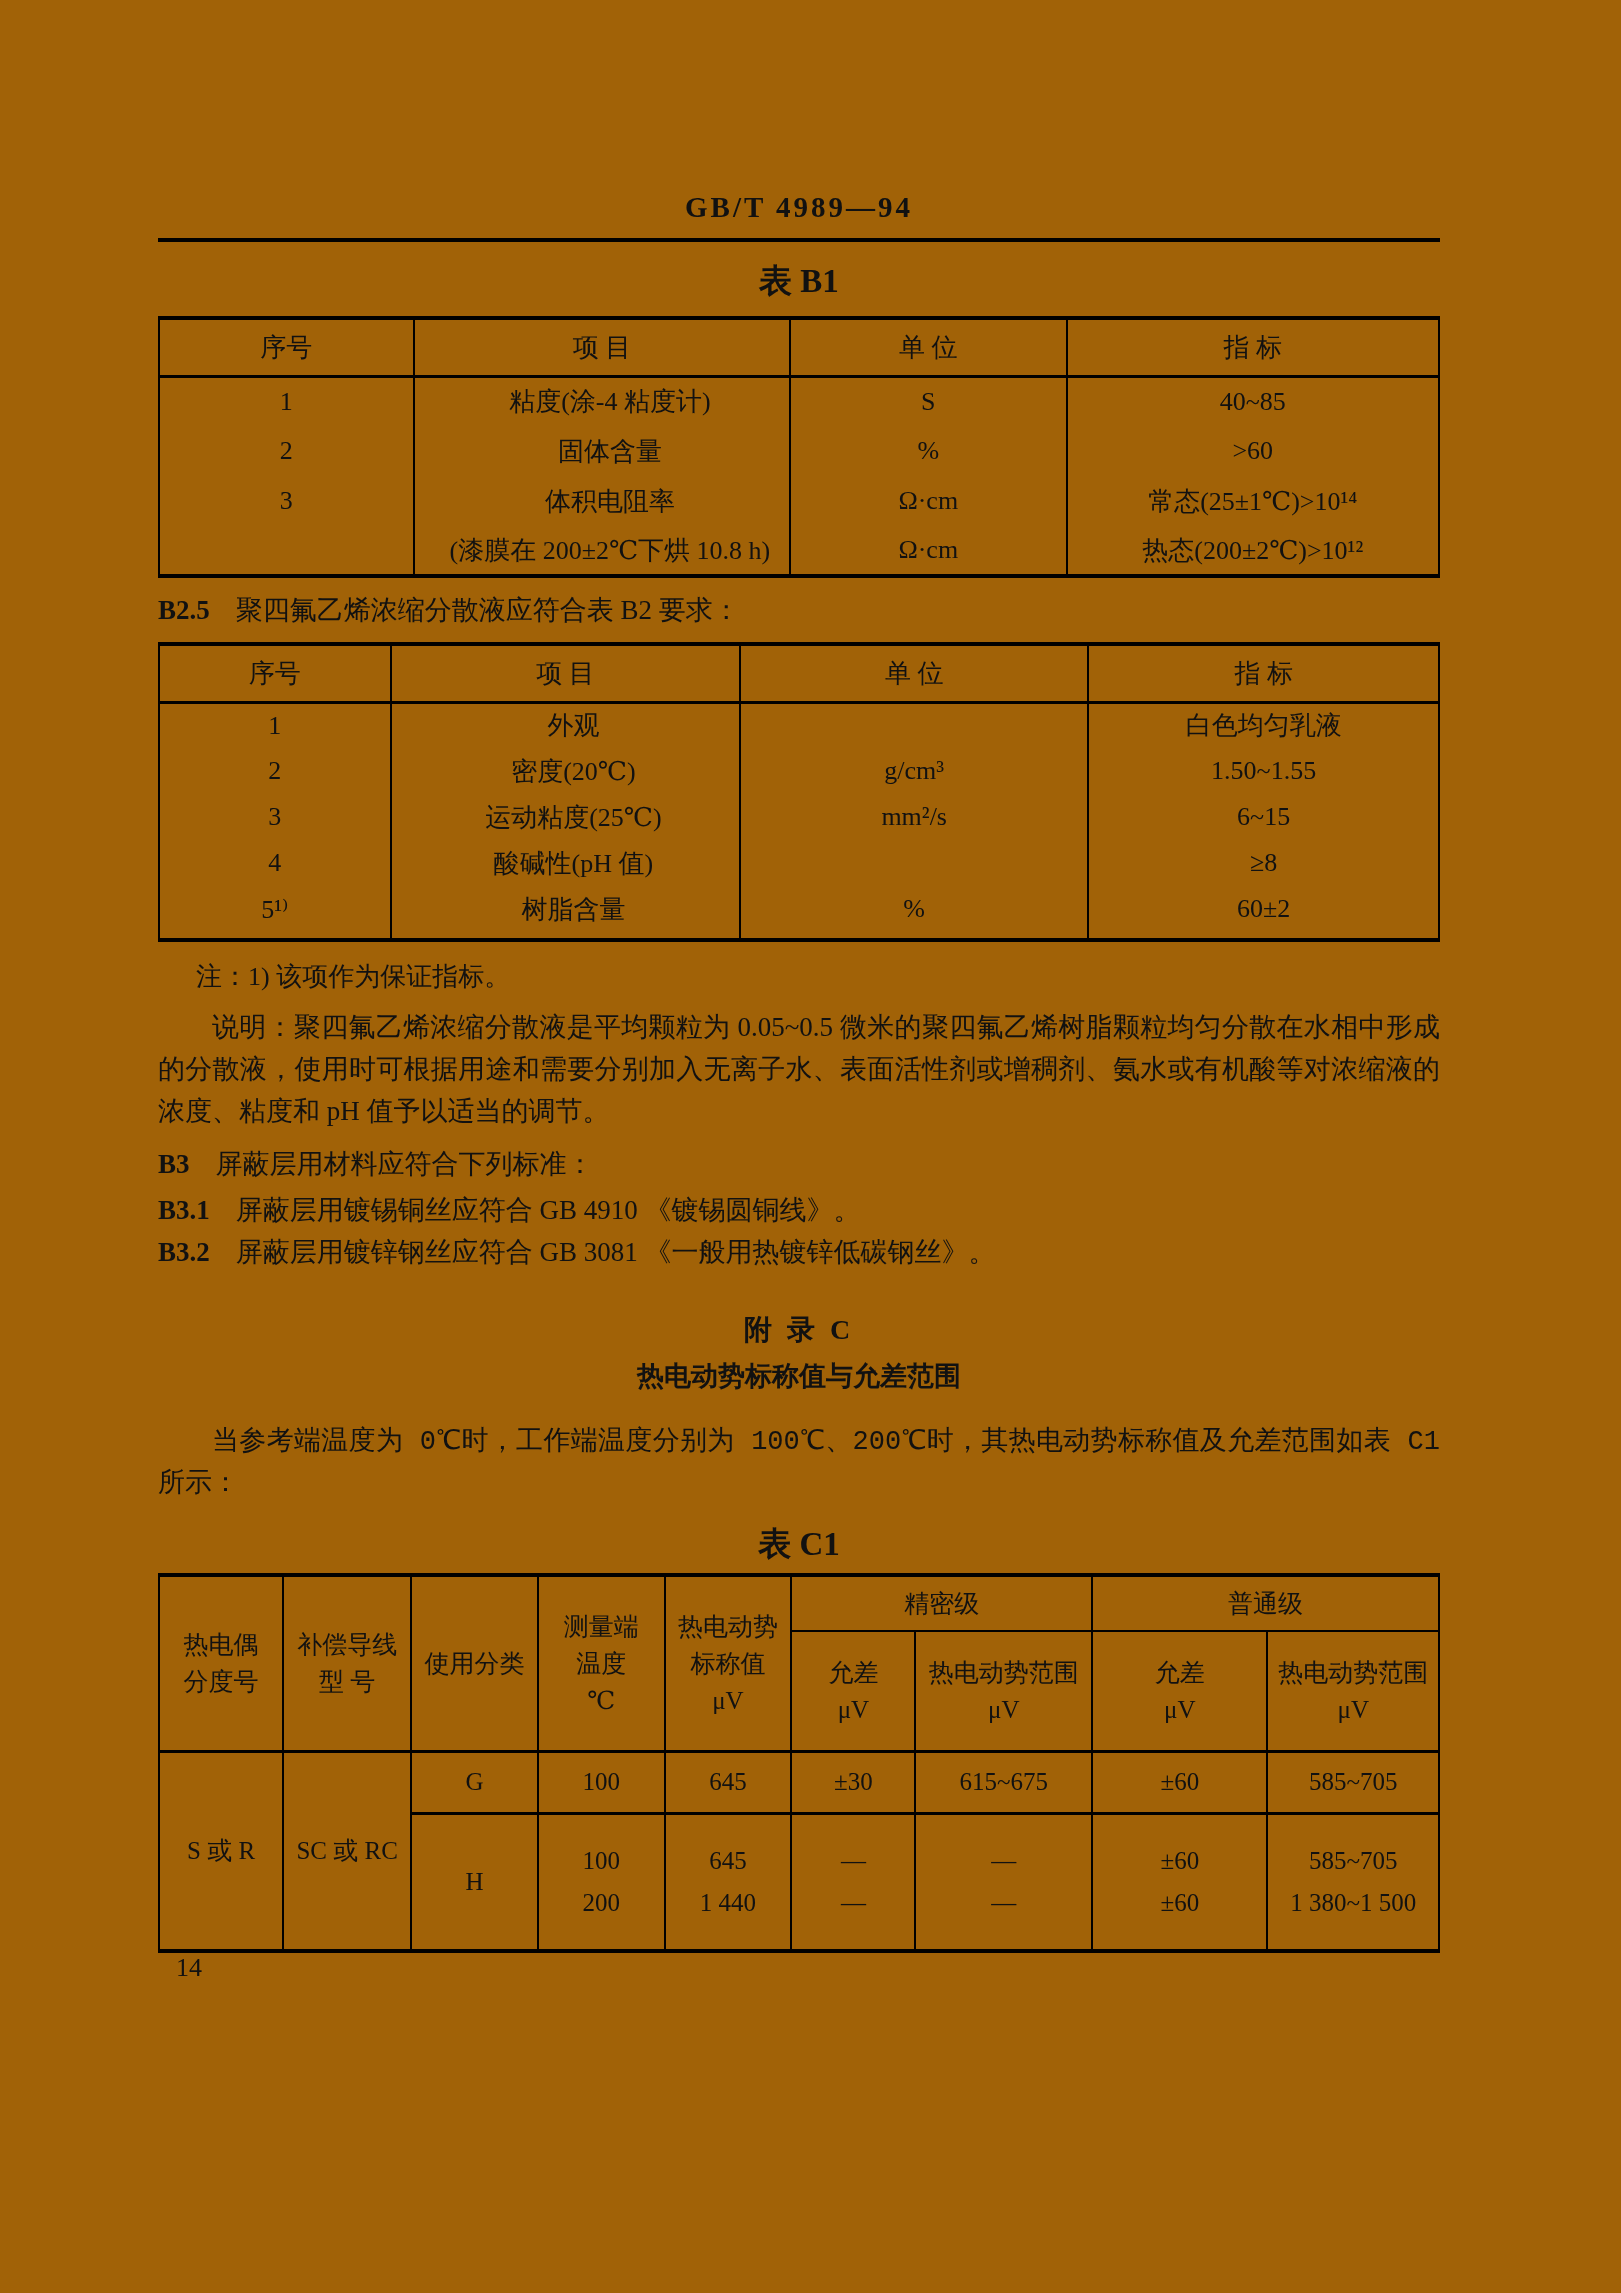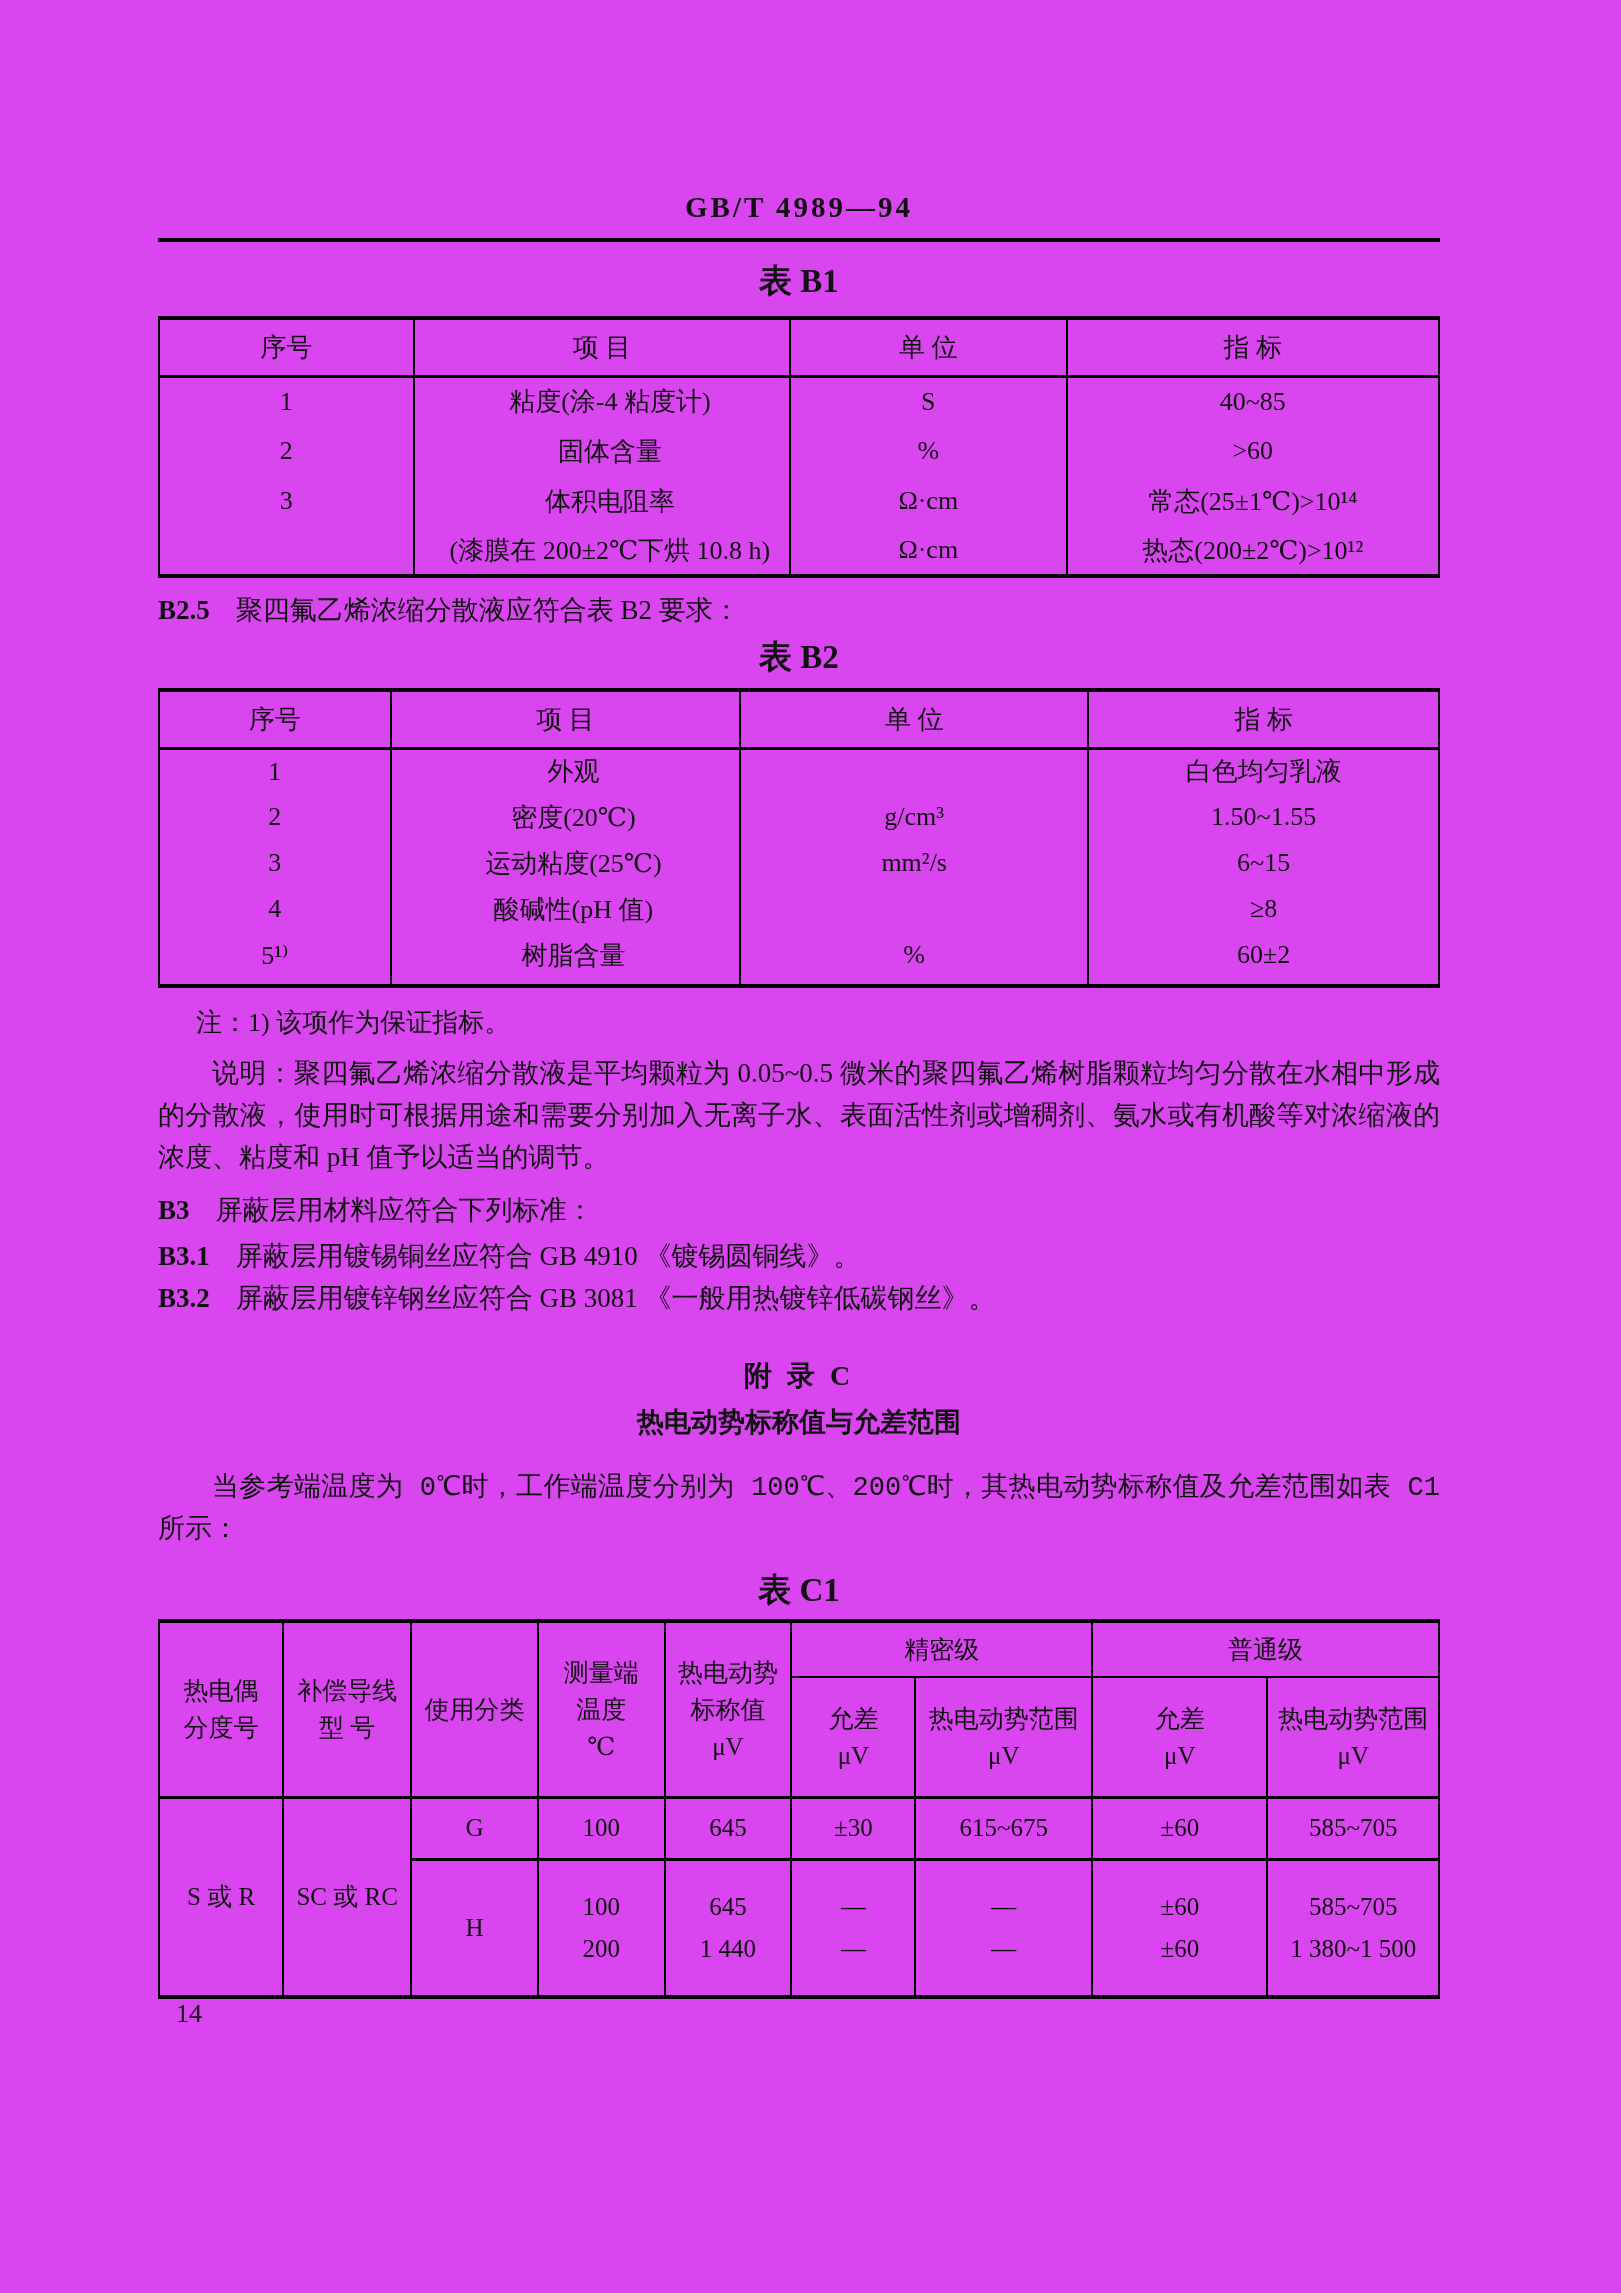--- a/index.html
+++ b/index.html
@@ -1,21 +1,21 @@
 <!DOCTYPE html>
 <html><head>
 <meta charset="utf-8">
 <style>
   * { margin:0; padding:0; box-sizing:border-box; }
   html,body { background:#e8e8e8; }
   .page {
     position:relative;
     width:1621px; height:2293px;
     margin:0 auto;
-    background:#d946ef;
+    background:#a16207;
     color:#111;
     font-family:"Liberation Serif","DejaVu Serif",serif;
     font-size:27px;
     overflow:hidden;
   }
   .content { margin-left:158px; width:1282px; }
 
   .doc-title {
     padding-top:190px;
     text-align:center;
@@ -139,21 +139,20 @@
           <td>Ω·cm</td>
           <td>热态(200±2℃)&gt;10¹²</td>
         </tr>
       </tbody>
     </table>
 
     <div class="clause">
       <span class="clabel">B2.5</span><span>聚四氟乙烯浓缩分散液应符合表 B2 要求：</span>
     </div>
 
-    <div class="tbl-caption cap-b2">表 B2</div>
     <table class="t tb2">
       <colgroup>
           <col style="width:18.1%">
           <col style="width:27.3%">
           <col style="width:27.2%">
           <col style="width:27.4%">
         </colgroup>
       <thead>
         <tr>
           <th>序号</th>

